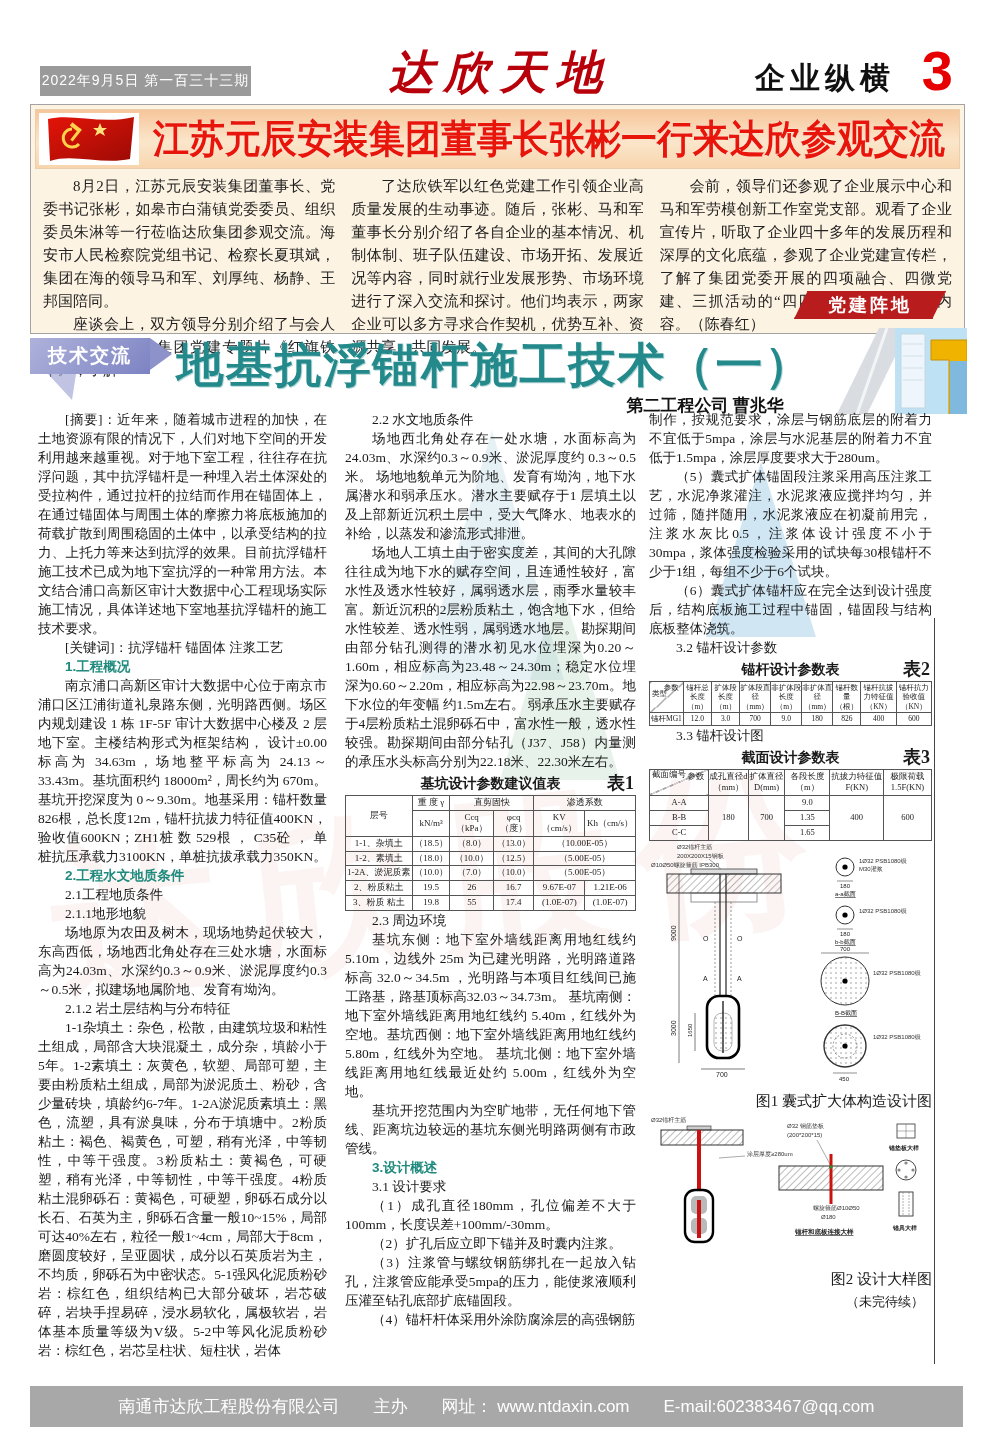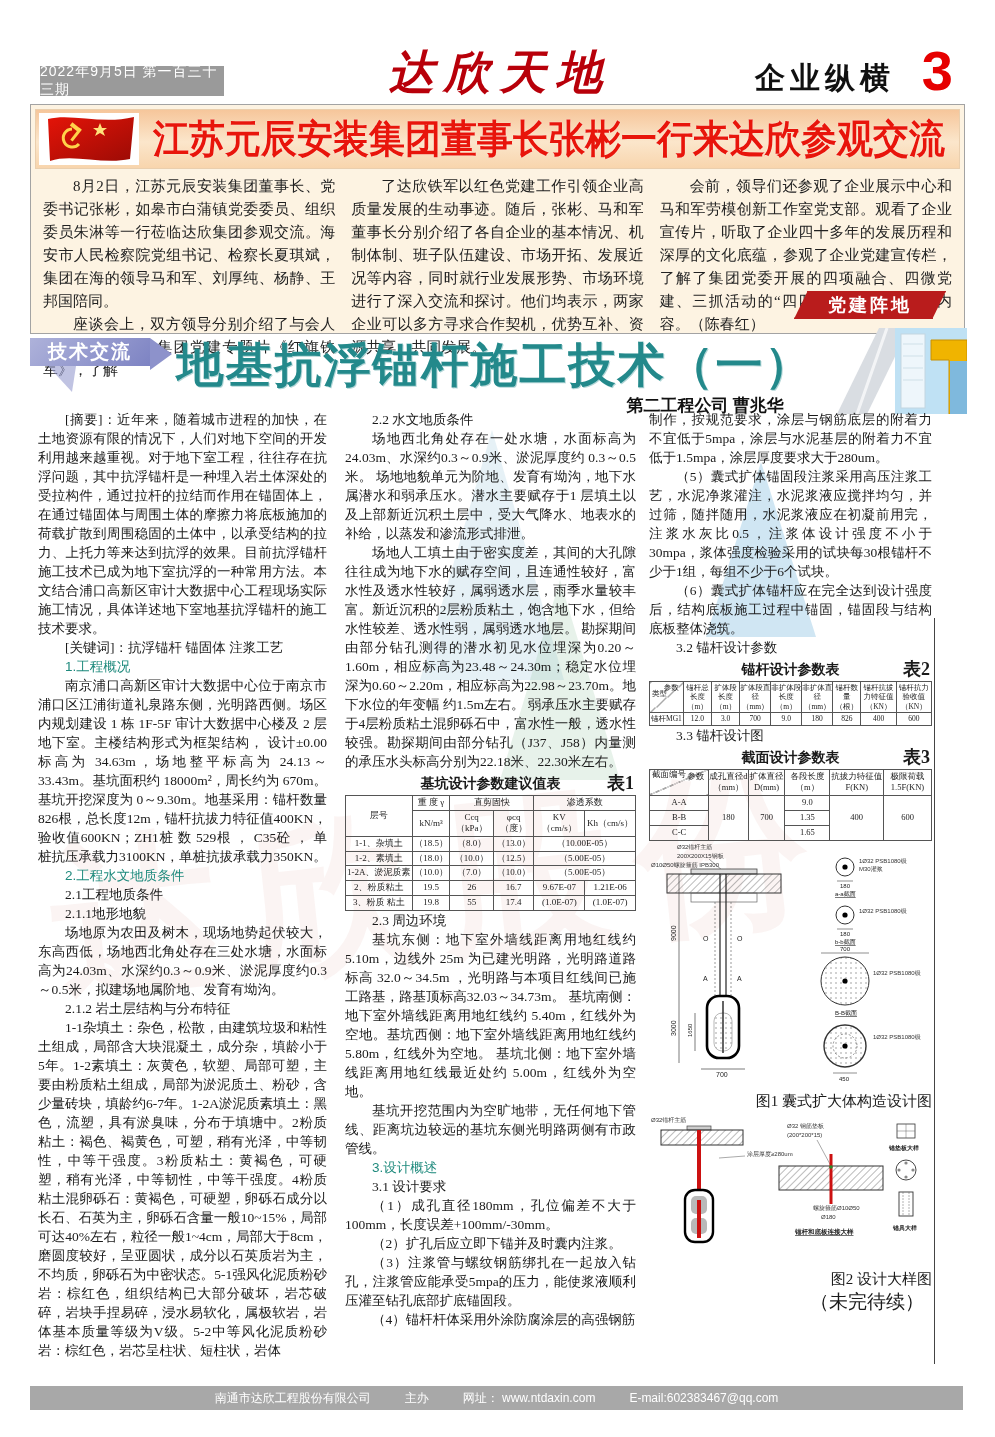--- a/index.html
+++ b/index.html
@@ -1,40 +1,40 @@
 <!DOCTYPE html>
 <html><head>
 <meta charset="utf-8">
 <style>
   html,body{margin:0;padding:0;background:#e9e9e9;}
   .page{position:relative;width:995px;height:1437px;background:#fff;margin:0 auto;overflow:hidden;
         font-family:"Liberation Serif",serif;color:#1a1a1a;}
   
-  .date-box{position:absolute;left:40px;top:66px;width:184px;height:30px;background:#9a9a9a;color:#fff;
+  .date-box{position:absolute;left:40px;top:66px;width:211px;height:30px;background:#9a9a9a;color:#fff;
             font:14px "Liberation Sans",sans-serif;display:flex;align-items:center;justify-content:center;letter-spacing:1px;}
   .masthead{position:absolute;left:300px;width:400px;top:42px;text-align:center;font-size:46px;font-weight:bold;
             font-style:italic;color:#b8000a;letter-spacing:10px;font-family:"Liberation Serif",serif;}
   .section-head{position:absolute;right:100px;top:58px;font-size:30px;font-weight:bold;color:#101010;letter-spacing:5px;
             font-family:"Liberation Serif",serif;}
   .page-num{position:absolute;right:42px;top:38px;font-size:56px;font-weight:bold;color:#e60000;font-family:"Liberation Sans",sans-serif;}
   
   .news-box{position:absolute;left:30px;top:104px;width:933px;height:228px;border:1px solid #a3a3a3;background:#fdf3e2;}
   .banner{position:absolute;left:4px;top:4px;right:4px;height:58px;border:1px solid #eacfae;
           background:linear-gradient(180deg,#f6c69b 0%,#fbe6cb 55%,#f8d5ad 100%);display:flex;align-items:center;}
   .flag-wrap{width:100px;height:52px;background:#fff;margin-left:3px;flex:0 0 auto;display:flex;align-items:center;justify-content:center;}
   .headline{flex:1;text-align:center;font-family:"Liberation Sans",sans-serif;font-weight:900;font-size:36px;
             color:#e8150b;letter-spacing:0px;transform:scaleY(1.08);text-shadow:0 0 1px #fff;white-space:nowrap;}
   .news-cols{position:absolute;left:12px;right:12px;top:70px;bottom:6px;display:flex;gap:16px;}
   .news-col{flex:1;font-size:15px;line-height:23px;text-align:justify;color:#222;position:relative;}
   .news-col p{margin:0;text-indent:2em;}
   .badge{position:absolute;right:6px;bottom:8px;width:152px;height:28px;background:#b91c1c;color:#fff;
          font:bold 18px "Liberation Sans",sans-serif;display:flex;align-items:center;justify-content:center;
          clip-path:polygon(9% 0,100% 0,91% 100%,0 100%);letter-spacing:3px;box-shadow:-3px 0 0 #8d120c,3px 0 0 #8d120c;}
   
-  .tech-label{position:absolute;left:30px;top:338px;width:120px;height:28px;
+  .tech-label{position:absolute;left:30px;top:338px;width:120px;height:36px;
               background:linear-gradient(135deg,#aeb2da,#7d83c3);color:#fff;font:bold 19px "Liberation Sans",sans-serif;
               display:flex;align-items:center;justify-content:center;letter-spacing:2px;}
   .tech-label:after{content:"";position:absolute;right:-22px;top:0;border-top:16px solid transparent;border-bottom:16px solid transparent;
               border-left:22px solid #8d92cb;}
   .tech-label:before{content:"";position:absolute;left:18px;bottom:-26px;border-left:24px solid transparent;border-right:4px solid transparent;
               border-top:26px solid rgba(141,146,203,.55);}
   .tech-title{position:absolute;left:165px;top:334px;width:660px;text-align:center;font-size:47px;font-weight:bold;
               color:#23898b;letter-spacing:2px;font-family:"Liberation Serif",serif;text-shadow:1px 1px 0 rgba(35,137,139,.35);}
   .tech-byline{position:absolute;left:540px;top:394px;width:330px;text-align:center;font-size:17px;font-weight:bold;color:#111;}
   .tech-art{position:absolute;right:28px;top:328px;}
@@ -42,39 +42,39 @@
   .wm-tri{position:absolute;width:0;height:0;}
   .wm-t1{left:420px;top:430px;border-left:72px solid transparent;border-right:72px solid transparent;border-bottom:250px solid rgba(140,190,215,.22);}
   .wm-t2{left:706px;top:462px;border-left:55px solid transparent;border-right:55px solid transparent;border-bottom:175px solid rgba(150,200,228,.45);}
   .wm-t3{left:500px;top:580px;border-left:60px solid transparent;border-right:60px solid transparent;border-bottom:200px solid rgba(160,205,170,.25);}
   .wm-text{position:absolute;left:50px;top:770px;font-size:170px;font-weight:bold;color:rgba(190,60,45,.06);
            letter-spacing:26px;transform:rotate(-6deg);white-space:nowrap;pointer-events:none;}
   
   .bcol{position:absolute;top:410px;height:964px;overflow:hidden;font-size:13.5px;line-height:19px;text-align:justify;}
   #col1{left:38px;width:289px;} #col2{left:345px;width:291px;} #col3{left:649px;width:283px;}
   .bcol p{margin:0;text-indent:2em;}
-  .h-teal{color:#1f8a7d;font-weight:normal;font-family:"Liberation Sans",sans-serif;text-indent:2em;margin:0;}
+  .h-teal{color:#1f8a7d;font-weight:bold;font-family:"Liberation Sans",sans-serif;text-indent:2em;margin:0;}
   .vrule{position:absolute;left:934px;top:618px;width:1px;height:746px;background:#444;}
   
   .tbl-title{display:flex;justify-content:center;align-items:baseline;font-weight:bold;font-size:14px;margin:3px 0 2px;position:relative;}
   .tbl-title .tag{position:absolute;right:2px;font-size:18px;}
   table.datatbl{width:100%;border-collapse:collapse;table-layout:fixed;}
   .datatbl td,.datatbl th{border:1px solid #555;text-align:center;padding:1px 0;font-weight:normal;overflow:hidden;}
   #t1{font-size:9px;line-height:1.3;}
   #t2{font-size:7.5px;line-height:1.25;} 
   #t3{font-size:8.5px;line-height:1.4;}
   .diag{position:relative;background:linear-gradient(to bottom right,transparent 49.3%,#555 49.3%,#555 50.7%,transparent 50.7%);}
   .diag .tr{position:absolute;top:1px;right:4px;} .diag .bl{position:absolute;bottom:14px;left:2px;}
   
   .figcap{text-align:right;font-size:15px;margin:1px 0 3px;}
-  .tbc{text-align:right;font-size:19px;padding-right:8px;font-family:"Liberation Serif",serif;}
+  .tbc{text-align:right;font-size:13px;padding-right:8px;font-family:"Liberation Serif",serif;}
   svg text{font-family:"Liberation Sans",sans-serif;}
   
-  .footer{position:absolute;left:30px;top:1386px;width:933px;height:24px;background:#a8a8a8;color:#fff;
-          font-family:"Liberation Sans",sans-serif;font-size:12px;display:flex;align-items:center;justify-content:center;gap:34px;white-space:nowrap;}
+  .footer{position:absolute;left:30px;top:1386px;width:933px;height:41px;background:#a8a8a8;color:#fff;
+          font-family:"Liberation Sans",sans-serif;font-size:17px;display:flex;align-items:center;justify-content:center;gap:34px;white-space:nowrap;}
 </style>
 </head>
 <body>
 
 <div class="page">
 
   <div class="date-box">2022年9月5日  第一百三十三期</div>
   <div class="masthead">达欣天地</div>
   <div class="section-head">企业纵横</div>
   <div class="page-num">3</div>

